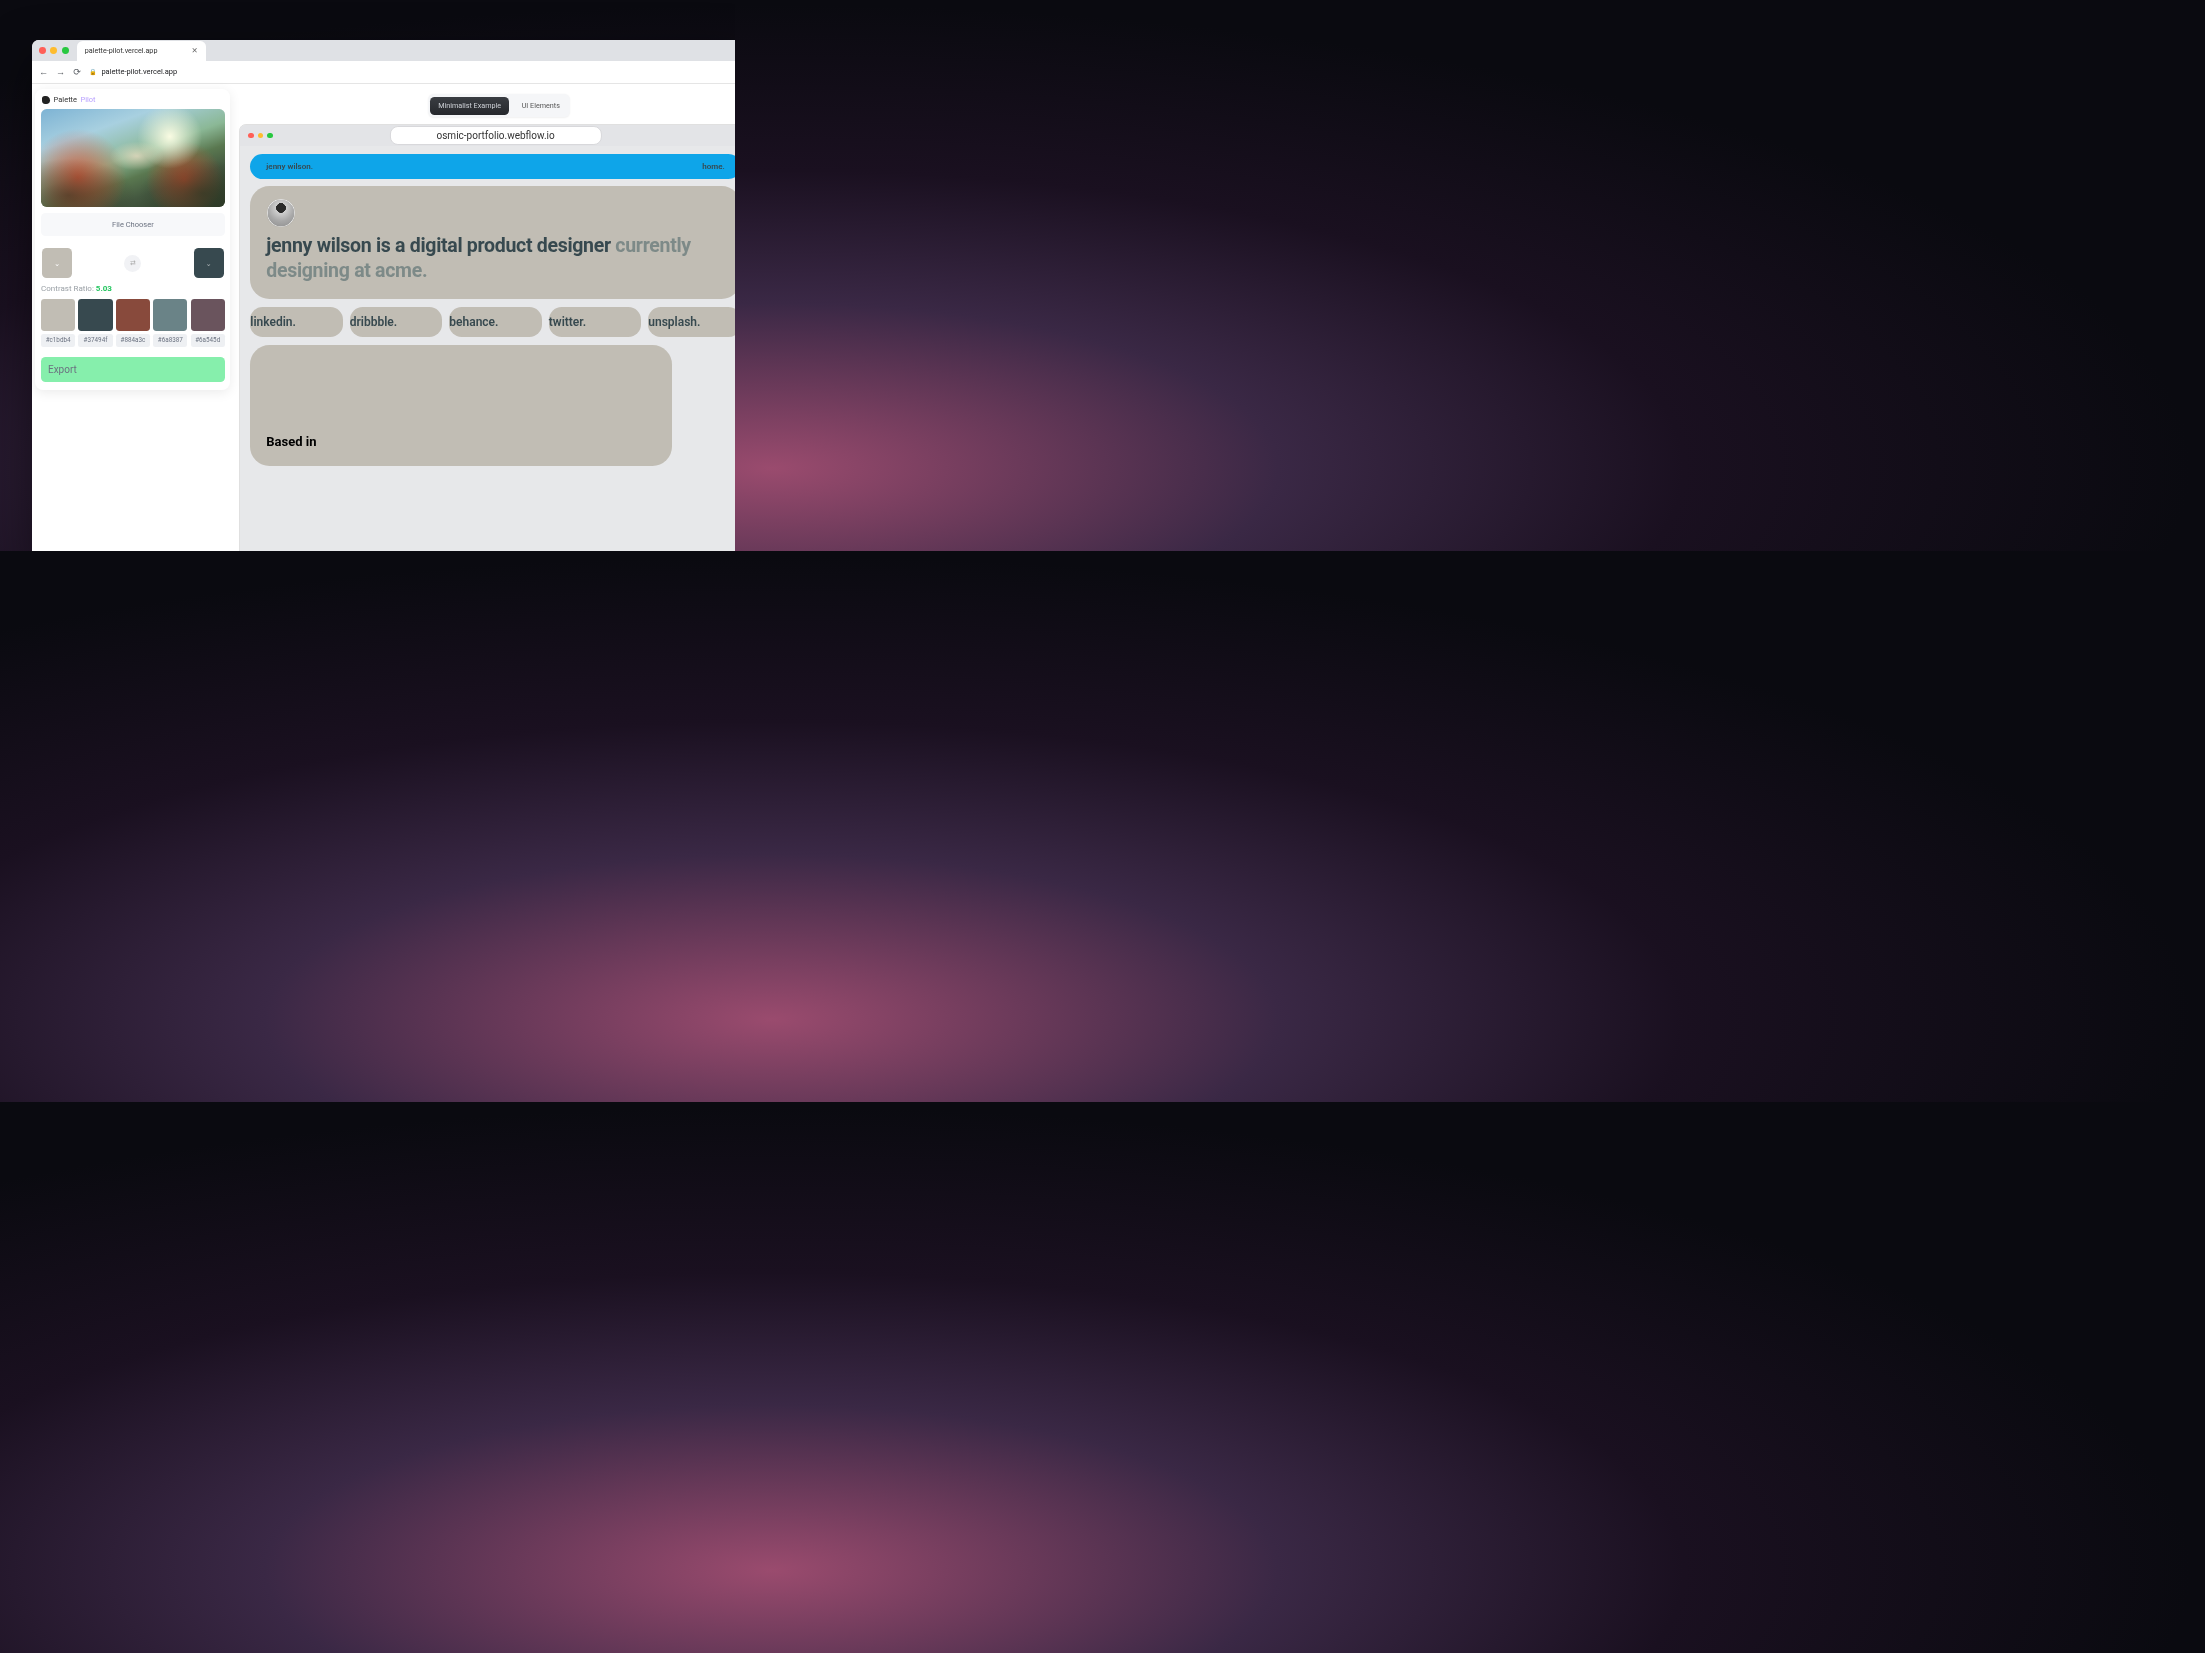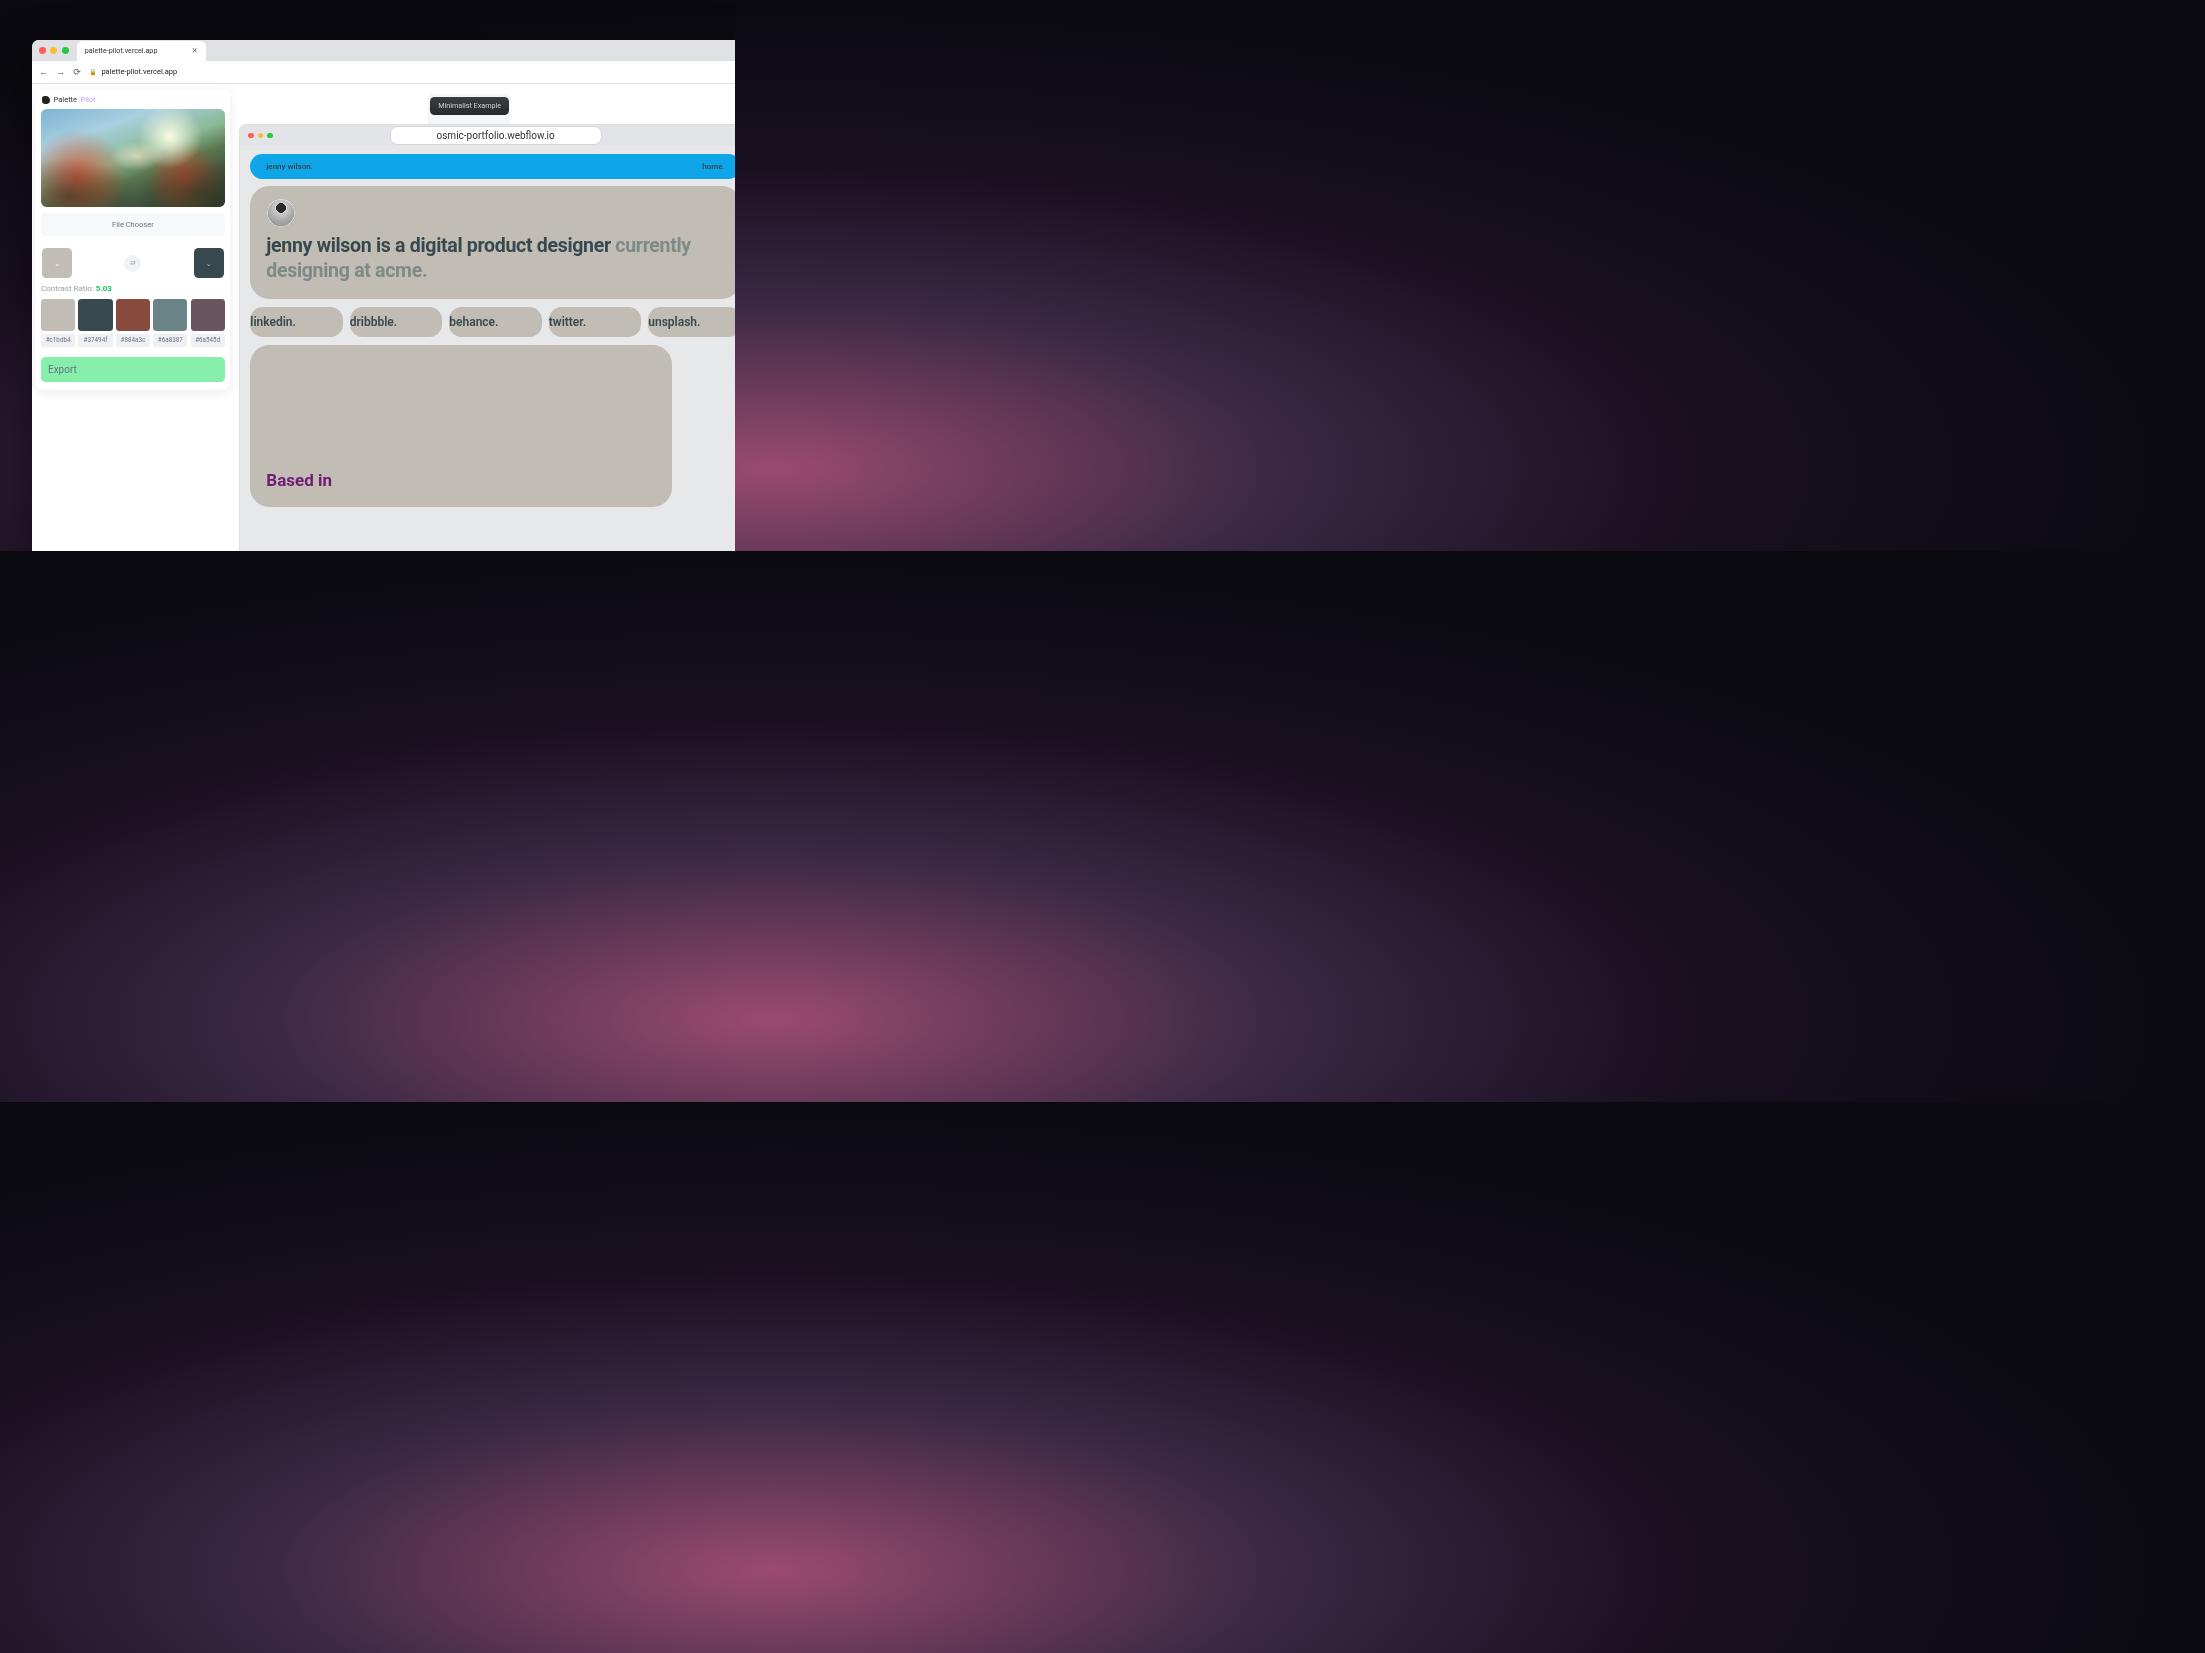--- a/index.html
+++ b/index.html
@@ -182,21 +182,20 @@
   .mode-tabs {
     position:absolute;
     top: 10.3px;
     left: 396px;
     display:flex;
     gap:4.6px;
     background:#f5f6f8;
     padding:2.3px;
     border-radius:5.7px;
     box-shadow: 0 0.6px 1.7px rgba(0,0,0,0.06);
-    flex-direction: column;
   }
   .mode-tab {
     padding:4.6px 8px;
     font-size:7.2px;
     border-radius:4.6px;
     color:#555;
     cursor:pointer;
   }
   .mode-tab.active { background: linear-gradient(180deg,#3a3d42,#26282c); color:#cfd2d8; }
 
@@ -312,21 +311,21 @@
   }
 
   .bottom-row { display:flex; gap:8px; margin-top:8px; }
   .bcard {
     background:#c1bdb4;
     border-radius:19.5px;
     padding:17px 16px;
   }
   .bcard.left { flex:0.85; }
   .bcard.right { flex:1.15; }
-  .based { color:#701a75; font-size:17px; font-weight:700; margin-top:108px; }
+  .based { color:#000000; font-size:13px; font-weight:700; margin-top:72px; }
   .about {
     font-size:16px;
     font-weight:700;
     line-height:1.28;
     color:#37494f;
     letter-spacing:-0.2px;
   }
   .about .muted { color:#8c9490; }
 </style>
 </head>

